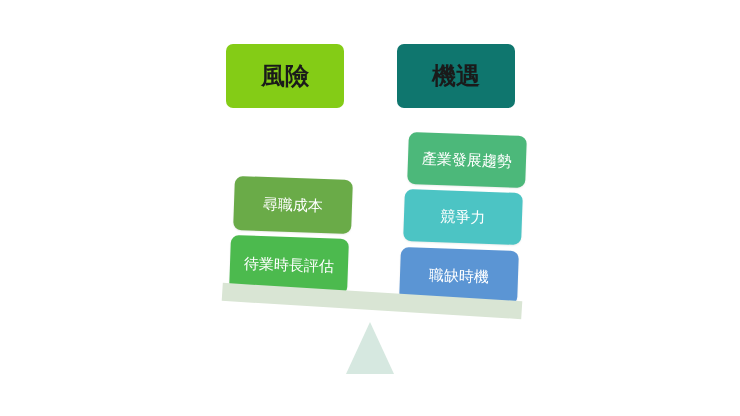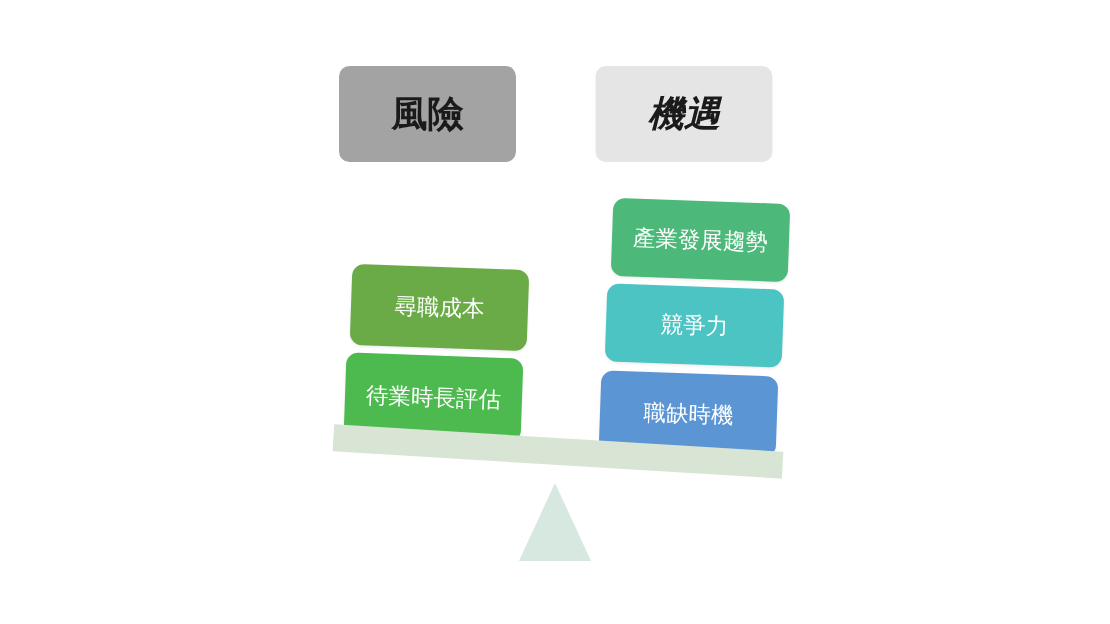--- a/index.html
+++ b/index.html
@@ -12,22 +12,22 @@
           color:#ffffff; font-size:15px; box-shadow:0 1px 2px rgba(0,0,0,0.08); }
   .beam { position:absolute; left:222px; top:292px; width:300px; height:18px; background:#d9e5d4;
           transform-origin:center; transform:rotate(3.5deg); }
   .fulcrum { position:absolute; left:346px; top:322px; width:0; height:0;
              border-left:24px solid transparent; border-right:24px solid transparent;
              border-bottom:52px solid #d6e8e0; }
 </style>
 </head>
 <body>
 
-<div class="hdr" style="left:226px; background:#a3a3a3;">風險</div>
-<div class="hdr" style="left:397px; background:#e5e5e5;font-style:italic;">機遇</div>
+<div class="hdr" style="left:226px; background:#84cc16;">風險</div>
+<div class="hdr" style="left:397px; background:#0f766e;">機遇</div>
 
 <div class="card" style="left:234px; top:178px; width:118px; height:54px; background:#6aab48; transform:rotate(2deg);">尋職成本</div>
 <div class="card" style="left:230px; top:237px; width:118px; height:56px; background:#4cba4e; transform:rotate(2deg);">待業時長評估</div>
 
 <div class="card" style="left:408px; top:134px; width:118px; height:52px; background:#4cb87a; transform:rotate(2deg);">產業發展趨勢</div>
 <div class="card" style="left:404px; top:191px; width:118px; height:52px; background:#4cc4c4; transform:rotate(2deg);">競爭力</div>
 <div class="card" style="left:400px; top:249px; width:118px; height:54px; background:#5b95d4; transform:rotate(2deg);">職缺時機</div>
 
 <div class="beam"></div>
 <div class="fulcrum"></div>

